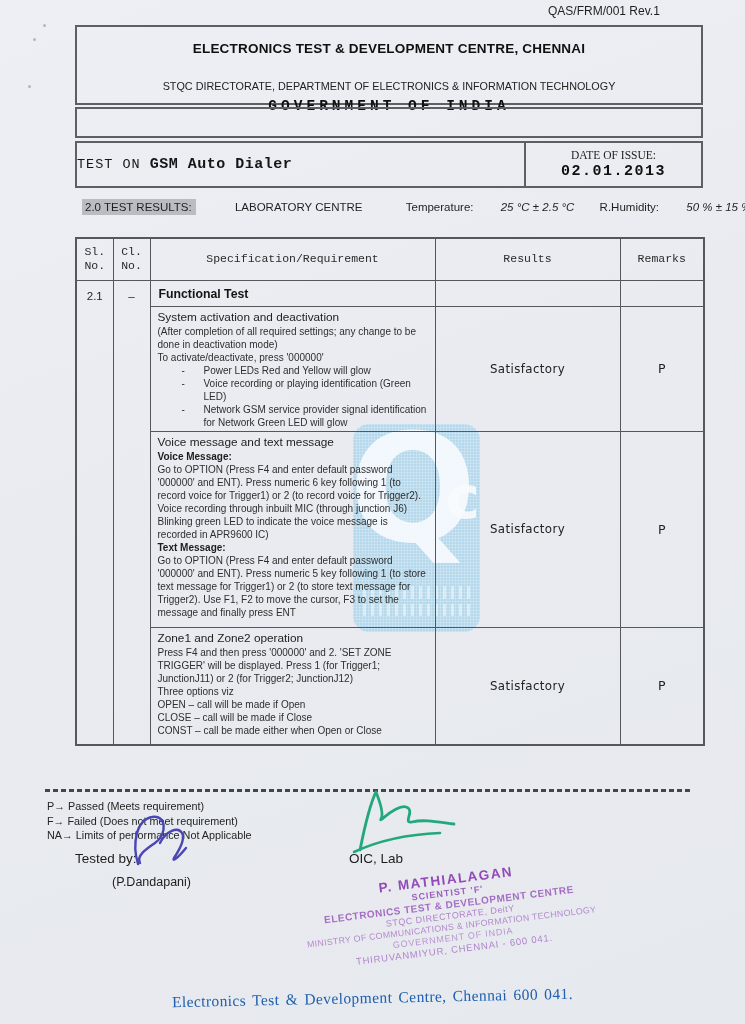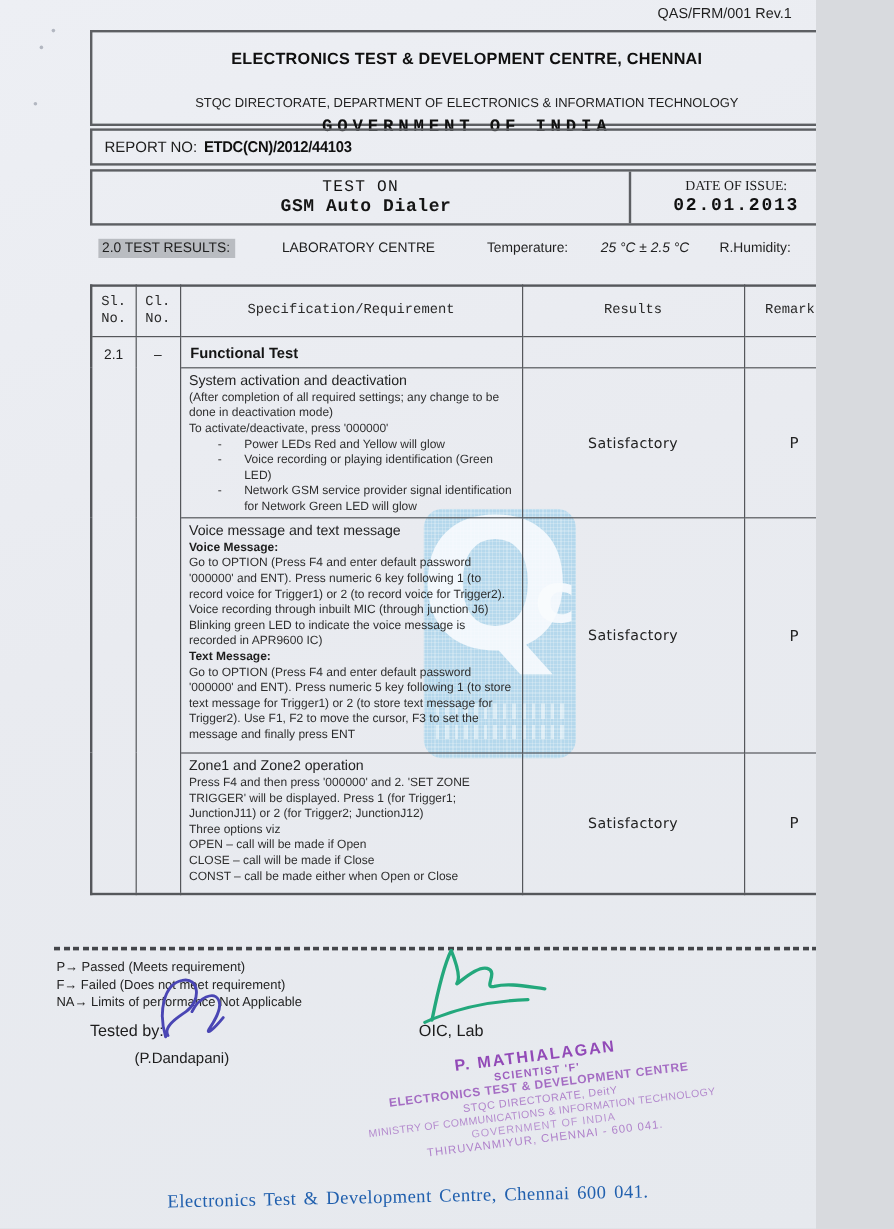--- a/index.html
+++ b/index.html
@@ -1,17 +1,17 @@
 <!DOCTYPE html>
 <html style="--hl: #b9bcc1; --wmblue: #b2d7ec; --stamp: #8b3db3; --green: #23a87c; --blueink: #4a46b4; --footerblue: #2160ae;"><head>
 <meta charset="utf-8">
 <style>
   html,body{margin:0;padding:0;background:#d8dade;}
   .page{
-    position:relative; width:680px; height:1024px; overflow:hidden;
+    position:relative; width:745px; height:1024px; overflow:hidden;
     background:linear-gradient(160deg,#edeff4 0%,#e9ebf0 45%,#e6e9ee 100%);
     font-family:"Liberation Sans",sans-serif; color:#2b2b2b;
   }
   .speck{position:absolute;width:3px;height:3px;border-radius:50%;background:#9aa0ab;opacity:.7;}
 
   .doc-ref{position:absolute;top:4px;left:548px;font-size:12px;color:#1f1f1f;}
 
   .box{position:absolute;left:75px;width:628px;border:2px solid #5d5f63;box-sizing:border-box;}
   .header-box{top:25px;height:80px;text-align:center;}
   .org-name{margin-top:14px;font-size:13.5px;font-weight:bold;color:#101010;letter-spacing:.2px;}
@@ -19,21 +19,21 @@
   .org-govt{margin-top:6px;font-family:"Liberation Mono",monospace;font-size:14.5px;font-weight:bold;letter-spacing:4px;color:#101010;}
 
   .row-box{display:flex;}
   .report-box{top:107px;height:31px;}
   .test-box{top:141px;height:47px;}
   .cell-left{flex:1;display:flex;align-items:center;}
   .cell-right{width:177px;border-left:2px solid #5d5f63;display:flex;flex-direction:column;align-items:center;justify-content:center;box-sizing:border-box;}
   .rep-label{font-size:12.5px;margin-left:10px;color:#1c1c1c;}
   .rep-value{font-size:13px;font-weight:bold;margin-left:6px;letter-spacing:-.3px;transform:scaleX(.95);transform-origin:left center;color:#101010;}
   .page-cell{font-size:13px;color:#1c1c1c;}
-  .test-title{justify-content:center;font-family:"Liberation Mono",monospace;font-size:13.5px;color:#151515;letter-spacing:1px;flex-direction:column;}
+  .test-title{font-family:"Liberation Mono",monospace;font-size:13.5px;color:#151515;letter-spacing:1px;}
   .test-value{font-weight:bold;font-size:15px;margin-left:9px;letter-spacing:.5px;}
   .date-label{font-family:"Liberation Serif",serif;font-size:11.5px;color:#1c1c1c;}
   .date-value{font-family:"Liberation Mono",monospace;font-weight:bold;font-size:15px;letter-spacing:1.5px;margin-top:2px;color:#101010;}
 
   .section-row{position:absolute;top:201px;left:82px;width:640px;font-size:11.5px;color:#1f1f1f;white-space:nowrap;}
   .sec-badge{background:var(--hl,#b9bcc1);padding:2px 4px 2px 3px;}
   .amb{margin-left:36px;}
   .temp{margin-left:40px;}
   .hum{margin-left:22px;}
   .val{font-style:italic;font-size:11.5px;margin-left:24px;}
@@ -104,24 +104,20 @@
 
   <div class="doc-ref">QAS/FRM/001 Rev.1</div>
 
   <div class="box header-box">
     <div class="org-name">ELECTRONICS TEST &amp; DEVELOPMENT CENTRE, CHENNAI</div>
     <div class="org-dept">STQC DIRECTORATE, DEPARTMENT OF ELECTRONICS &amp; INFORMATION TECHNOLOGY</div>
     <div class="org-govt">GOVERNMENT OF INDIA</div>
   </div>
 
   <div class="box row-box report-box">
-    <div class="cell-left">
-      <span class="rep-label">REPORT NO:</span>
-      <span class="rep-value">ETDC(CN)/2012/44103</span>
-    </div>
   </div>
 
   <div class="box row-box test-box">
     <div class="cell-left test-title">
       <span>TEST ON</span>
       <span class="test-value">GSM Auto Dialer</span>
     </div>
     <div class="cell-right">
       <div class="date-label">DATE OF ISSUE:</div>
       <div class="date-value">02.01.2013</div>

